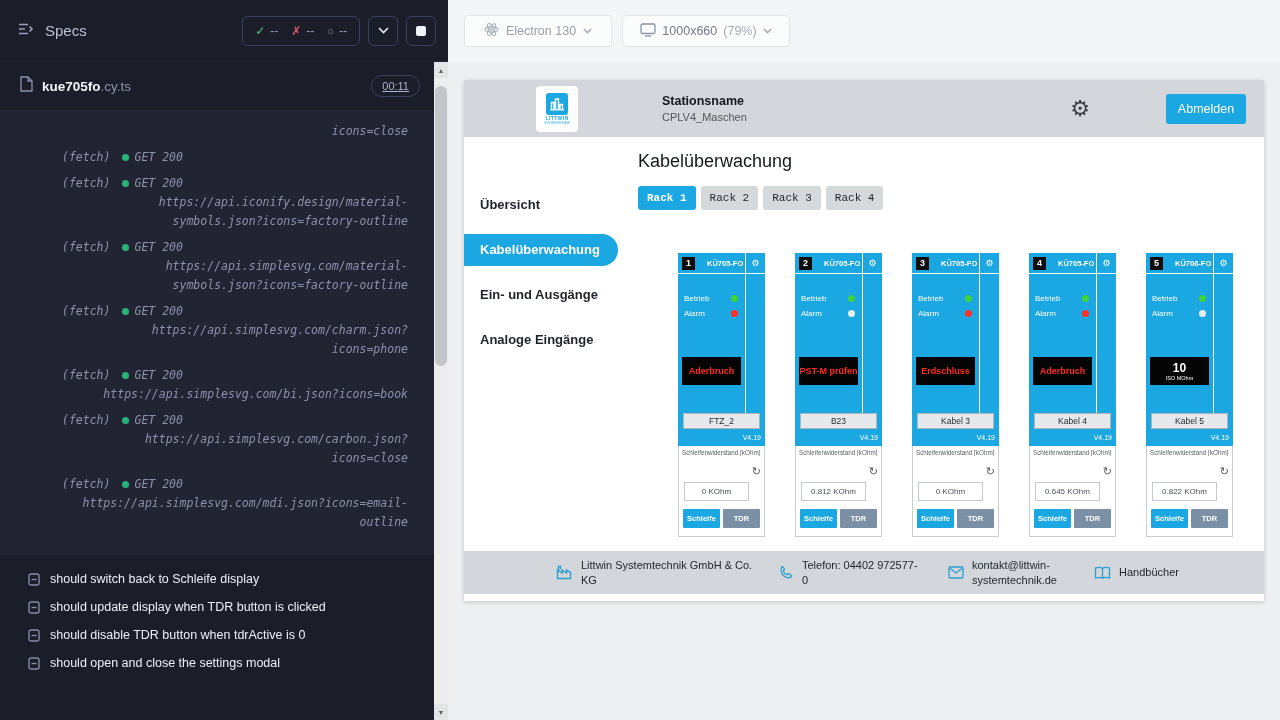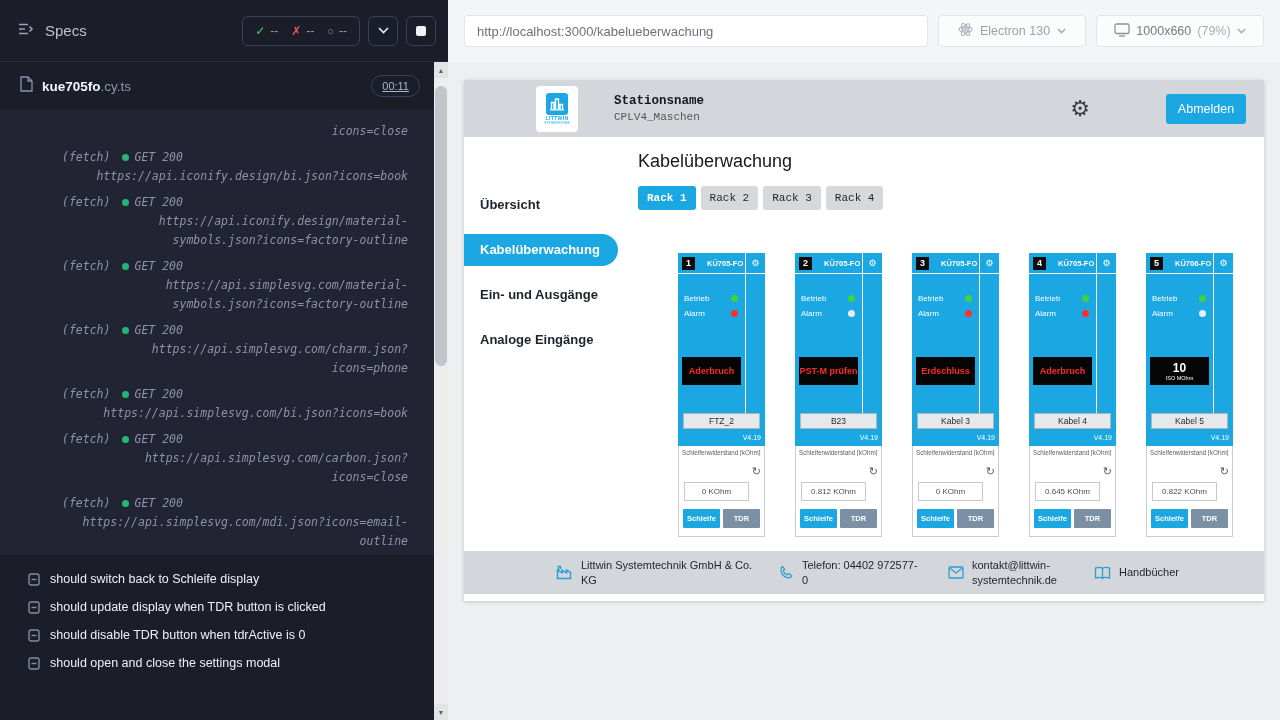--- a/index.html
+++ b/index.html
@@ -61,21 +61,21 @@
   .zoom-pct{color:#a7adb7;}
   .chev{color:#a7adb7;display:flex;align-items:center;}
 
   .preview{flex:1;padding:18px 16px;}
   .app{width:800px;height:521px;background:#fff;box-shadow:0 1px 4px rgba(0,0,0,.18);display:flex;flex-direction:column;}
 
   .app-header{height:57px;background:var(--gray-bar);display:flex;align-items:center;padding:0 18px 0 72px;flex:none;}
   .logo{width:42px;height:46px;background:#fff;border-radius:4px;display:flex;flex-direction:column;align-items:center;justify-content:center;gap:1px;flex:none;}
   .logo-t1{font-size:5px;font-weight:700;color:var(--blue);letter-spacing:.4px;line-height:1;}
   .logo-t2{font-size:3px;color:var(--blue);line-height:1;}
-  .station{margin-left:36px;font-family:Liberation Mono, monospace;}
+  .station{margin-left:84px;}
   .station-label{font-size:12.5px;font-weight:700;color:#15181c;}
   .station-value{font-size:11px;color:#555;margin-top:3px;}
   .gear-app{margin-left:auto;margin-right:76px;font-size:22px;color:#3a3f44;line-height:1;cursor:pointer;}
   .logout{width:80px;height:30px;background:var(--blue);color:#fff;border:none;border-radius:3px;font-size:12.5px;font-family:inherit;cursor:pointer;}
 
   .app-body{display:flex;height:414px;flex:none;}
   .sidebar{width:154px;padding-top:52px;flex:none;}
   .nav-item{height:32px;line-height:32px;padding-left:16px;font-size:13px;font-weight:600;color:#1d232b;margin-bottom:13px;cursor:pointer;}
   .nav-item.active{background:var(--blue);color:#fff;border-radius:0 16px 16px 0;font-weight:700;}
 
@@ -189,21 +189,20 @@
         <div class="log">
           <div class="log-entry">
             <div class="log-url" style="text-indent:0;">icons=close</div>
           </div>
           <div class="log-entry">
             <div class="log-line">
                 <span>(fetch)</span>
                 <span class="dot"></span>
                 <span>GET 200</span>
               </div>
-            <div class="log-url">https://api.iconify.design/bi.json?icons=book</div>
           </div>
           <div class="log-entry">
             <div class="log-line">
                 <span>(fetch)</span>
                 <span class="dot"></span>
                 <span>GET 200</span>
               </div>
             <div class="log-url">https://api.iconify.design/material-symbols.json?icons=factory-outline</div>
           </div>
           <div class="log-entry">
@@ -283,21 +282,20 @@
       <div class="vscroll">
         <div class="vs-btn vs-up">▲</div>
         <div class="vs-thumb"></div>
         <div class="vs-btn vs-down">▼</div>
       </div>
     </div>
   </aside>
 
   <main class="right">
     <div class="toolbar">
-      <div class="url-box">http://localhost:3000/kabelueberwachung</div>
       <div class="browser-box">
         <span>
           <svg width="15" height="15" viewBox="0 0 16 16">
               <g fill="none" stroke="#a9b0ba" stroke-width="1.1">
                 <ellipse cx="8" cy="8" rx="7" ry="2.8"></ellipse>
                 <ellipse cx="8" cy="8" rx="7" ry="2.8" transform="rotate(60 8 8)"></ellipse>
                 <ellipse cx="8" cy="8" rx="7" ry="2.8" transform="rotate(120 8 8)"></ellipse>
               </g>
               <circle cx="8" cy="8" r="1.4" fill="#a9b0ba"></circle>
             </svg>

